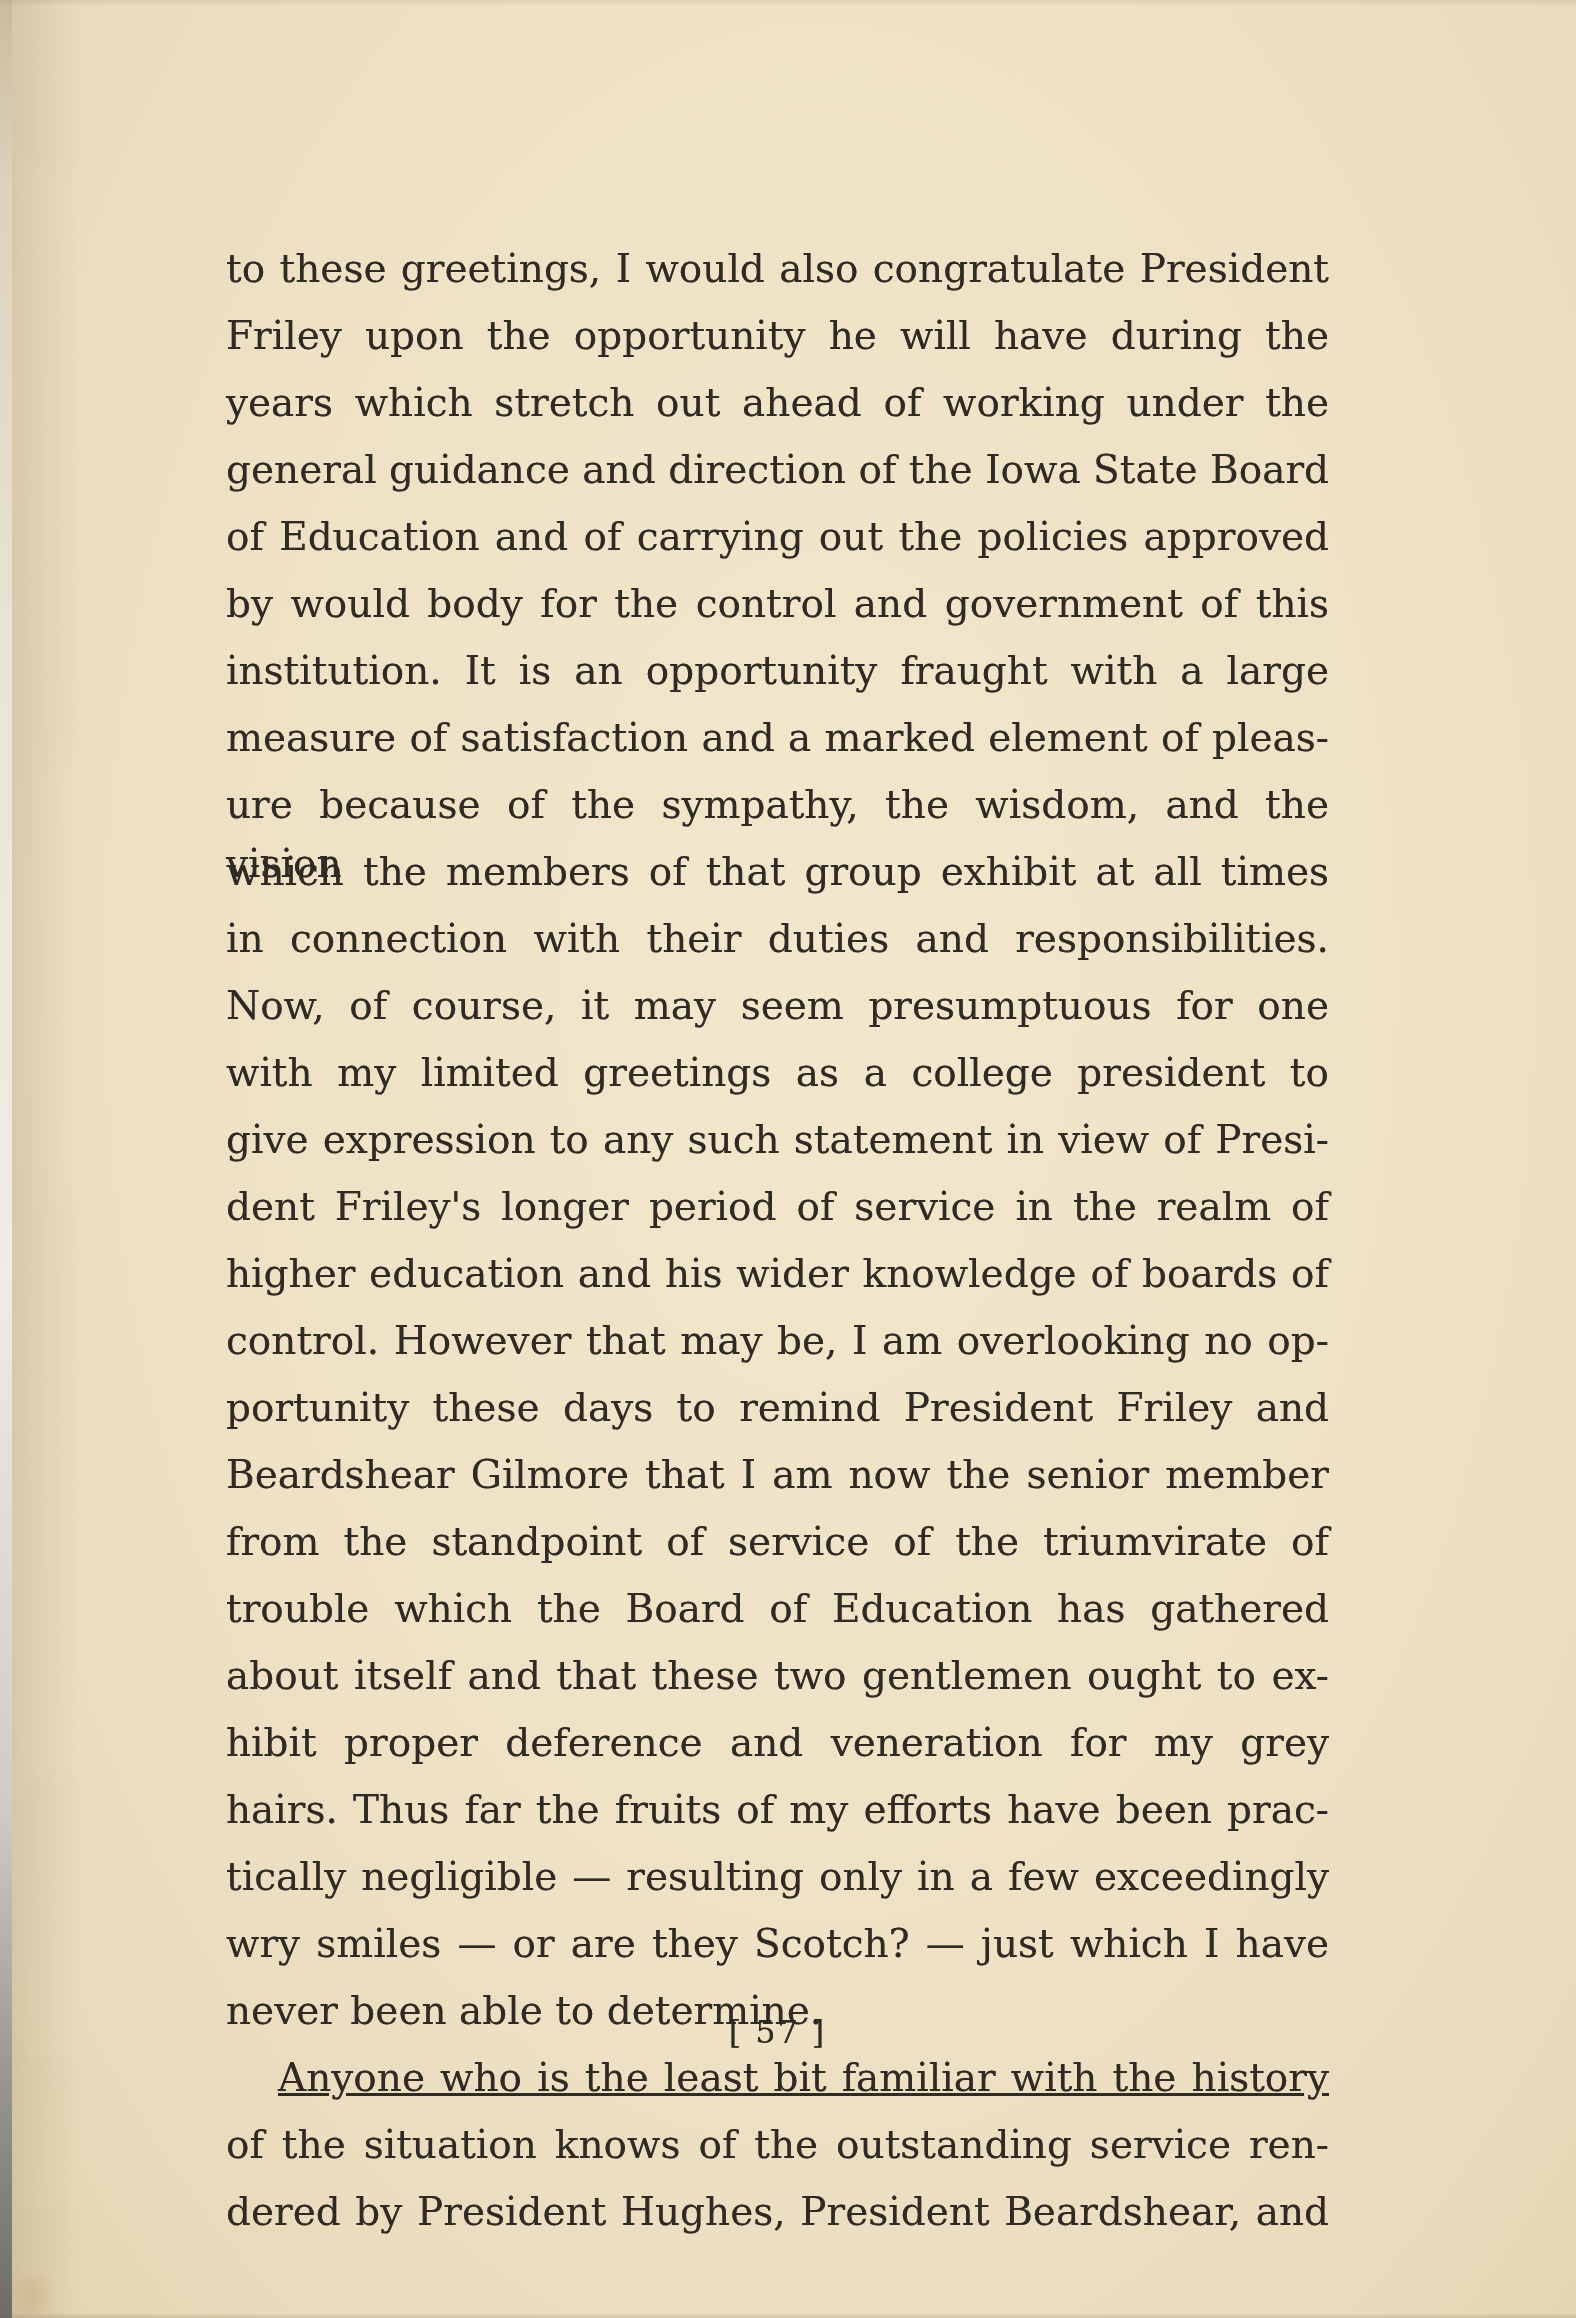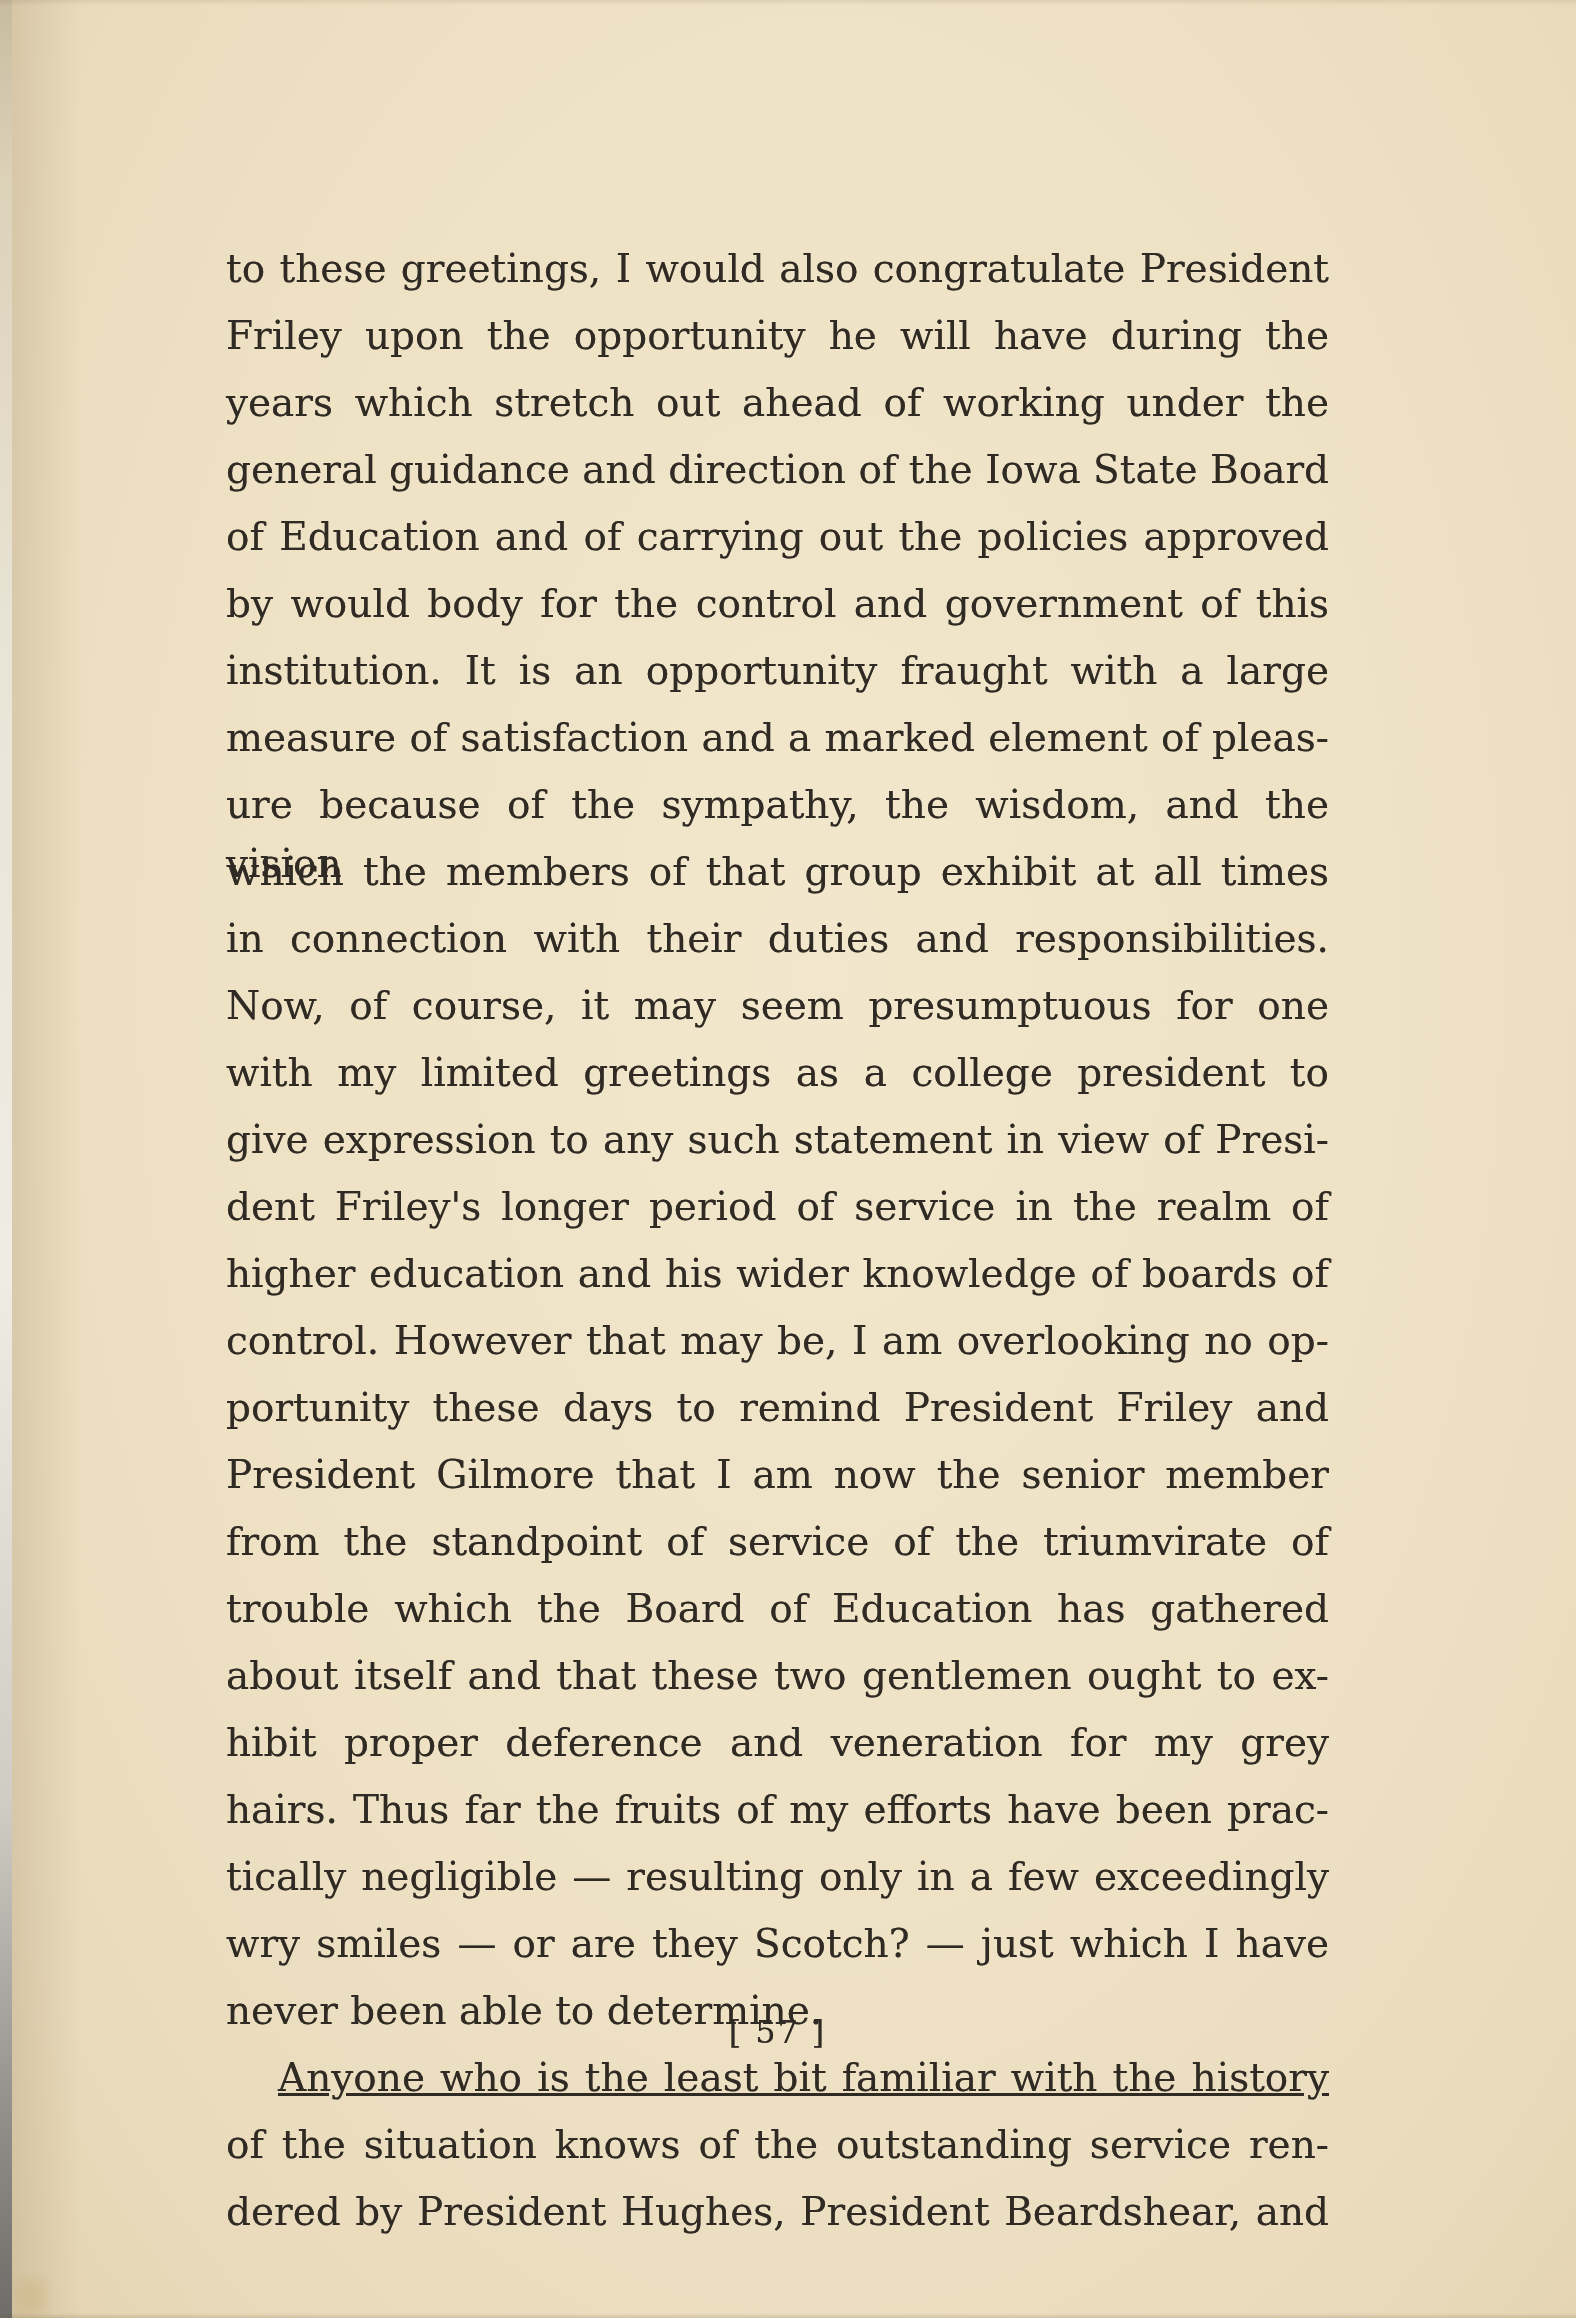--- a/index.html
+++ b/index.html
@@ -86,21 +86,21 @@
       <p class="line">ure because of the sympathy, the wisdom, and the vision</p>
       <p class="line">which the members of that group exhibit at all times</p>
       <p class="line">in connection with their duties and responsibilities.</p>
       <p class="line">Now, of course, it may seem presumptuous for one</p>
       <p class="line">with my limited greetings as a college president to</p>
       <p class="line">give expression to any such statement in view of Presi-</p>
       <p class="line">dent Friley's longer period of service in the realm of</p>
       <p class="line">higher education and his wider knowledge of boards of</p>
       <p class="line">control. However that may be, I am overlooking no op-</p>
       <p class="line">portunity these days to remind President Friley and</p>
-      <p class="line">President Gilmore that I am now the senior member</p>
+      <p class="line">Beardshear Gilmore that I am now the senior member</p>
       <p class="line">from the standpoint of service of the triumvirate of</p>
       <p class="line">trouble which the Board of Education has gathered</p>
       <p class="line">about itself and that these two gentlemen ought to ex-</p>
       <p class="line">hibit proper deference and veneration for my grey</p>
       <p class="line">hairs. Thus far the fruits of my efforts have been prac-</p>
       <p class="line">tically negligible — resulting only in a few exceedingly</p>
       <p class="line">wry smiles — or are they Scotch? — just which I have</p>
       <p class="line flush">never been able to determine.</p>
       <p class="line indent">Anyone who is the least bit familiar with the history</p>
       <p class="line">of the situation knows of the outstanding service ren-</p>

